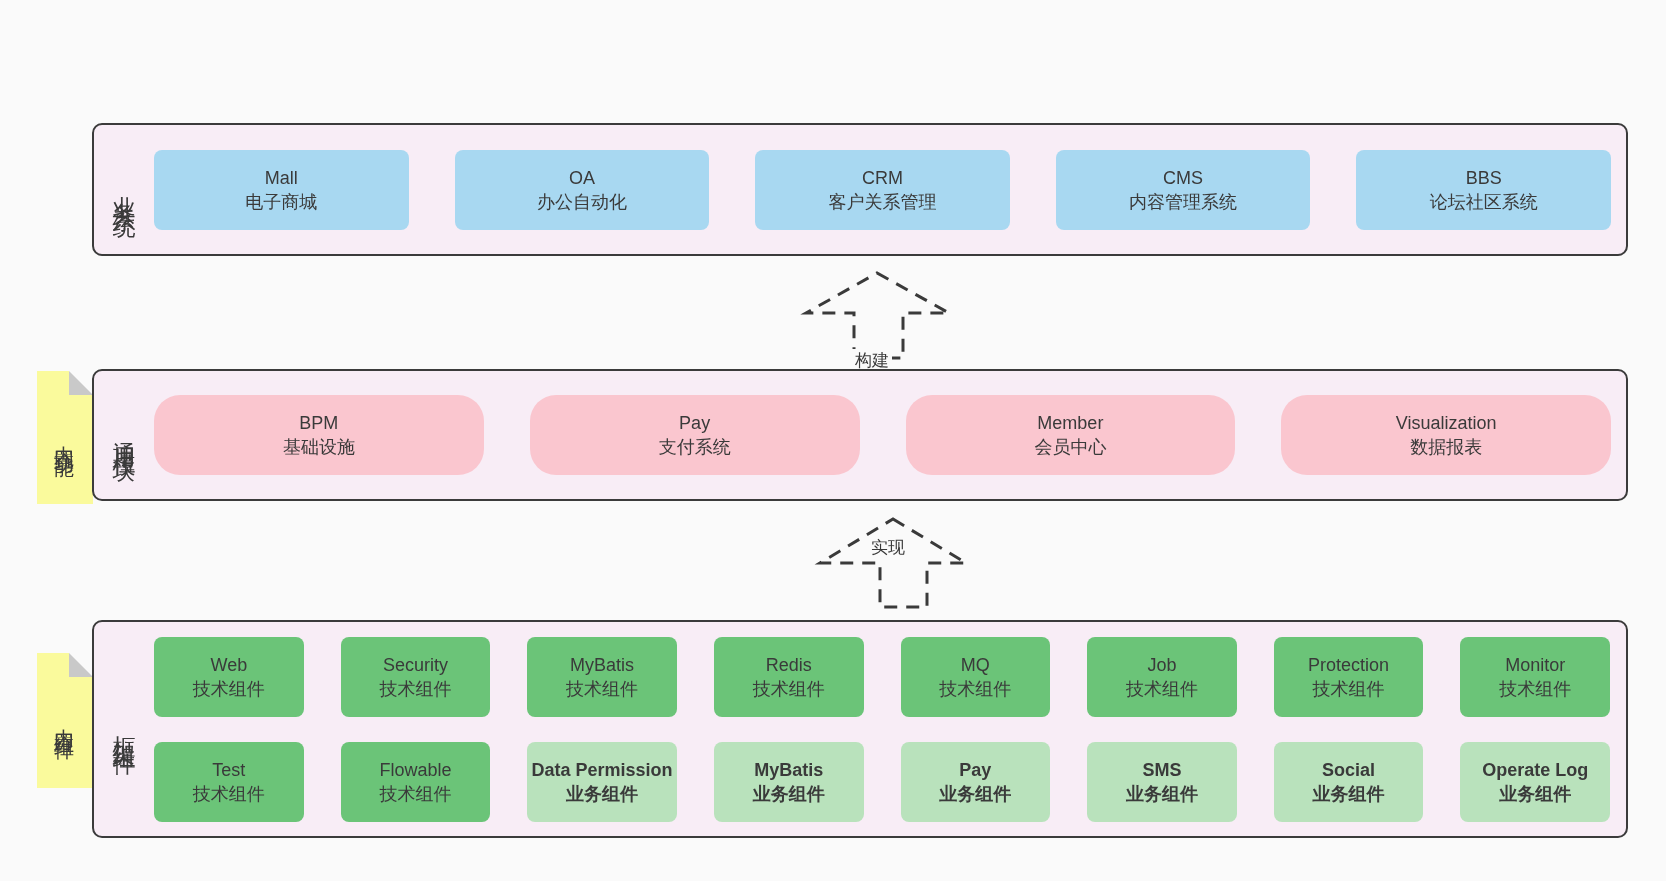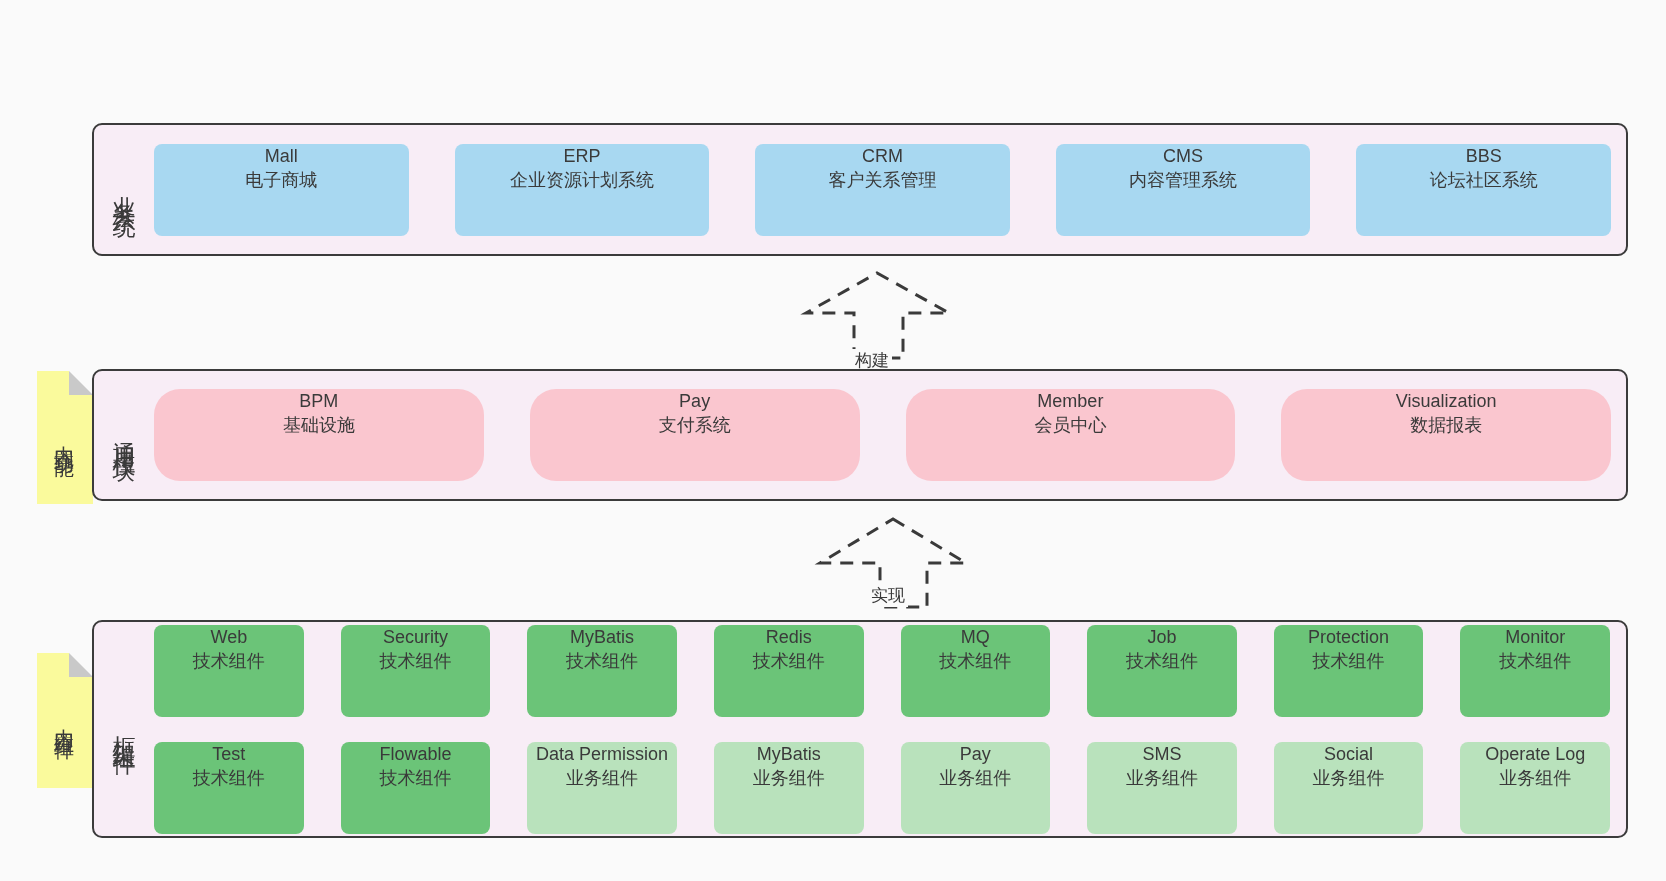--- a/index.html
+++ b/index.html
@@ -35,30 +35,30 @@
   .band-rows{
     position:absolute;left:60px;right:15px;top:0;bottom:0;
     display:flex;flex-direction:column;justify-content:center;gap:25px;
   }
   .band-3 .band-rows{right:16px;}
   .band-row{display:flex;gap:46px;}
   .band-3 .band-row{gap:37px;}
 
   
   .box{
-    flex:1;height:92px;border-radius:8px;
-    display:flex;flex-direction:column;align-items:center;
+    flex:1;height:80px;border-radius:8px;
+    display:flex;flex-direction:column;align-items:center;justify-content:center;
     text-align:center;font-size:18px;line-height:24px;color:var(--text);
     padding:0 4px;box-sizing:border-box;
   }
   .c-blue{background:var(--blue);}
   .c-red{background:var(--red);}
   .c-pink{background:var(--pink);border-radius:26px;}
   .c-green{background:var(--green);}
-  .c-light_green{background:var(--light-green);}
+  .c-light_green{background:var(--light-green);font-weight:bold;}
 
   
   .note{
     position:absolute;left:37px;width:56px;
     background:var(--note-yellow);
     display:flex;align-items:center;justify-content:center;
   }
   .note-2{top:371px;height:133px;}
   .note-3{top:653px;height:135px;}
   .note::after{
@@ -78,21 +78,21 @@
   #arrow-build{left:795px;top:265px;}
   #arrow-implement{left:810px;top:510px;}
   .arrow-path{
     fill:none;stroke:var(--arrow);stroke-width:3;stroke-dasharray:13 9;
   }
   .arrow-label{
     position:absolute;background:var(--page-bg);
     font-size:17px;line-height:21px;padding:1px 3px;color:var(--text);
   }
   #arrow-build-label{left:852px;top:309px;margin-top:40px;}
-  #arrow-implement-label{left:868px;top:584px;}
+  #arrow-implement-label{left:868px;top:536px;}
 </style>
 </head>
 <body>
 
 <div id="stage">
 
   <svg id="arrow-build" class="arrow-svg" width="165" height="100" viewBox="0 0 165 100">
     <path class="arrow-path" d="M82,8 L154,48 L108,48 L108,93 L59,93 L59,48 L11,48 Z"></path>
   </svg>
   <div id="arrow-build-label" class="arrow-label">构建</div>
@@ -104,25 +104,25 @@
 
   <div class="band band-1">
     <div class="band-label">业务系统</div>
     <div class="band-rows">
         <div class="band-row">
   <div class="box c-blue">
     <span class="box-title">Mall</span>
     <span class="box-subtitle">电子商城</span>
   </div>
 
-
-  <div class="box c-blue">
-    <span class="box-title">ERP</span>
-    <span class="box-subtitle">企业资源计划系统</span>
-  </div>
+  <div class="box c-blue">
+    <span class="box-title">OA</span>
+    <span class="box-subtitle">办公自动化</span>
+  </div>
+
 
   <div class="box c-blue">
     <span class="box-title">CRM</span>
     <span class="box-subtitle">客户关系管理</span>
   </div>
 
   <div class="box c-blue">
     <span class="box-title">CMS</span>
     <span class="box-subtitle">内容管理系统</span>
   </div>

